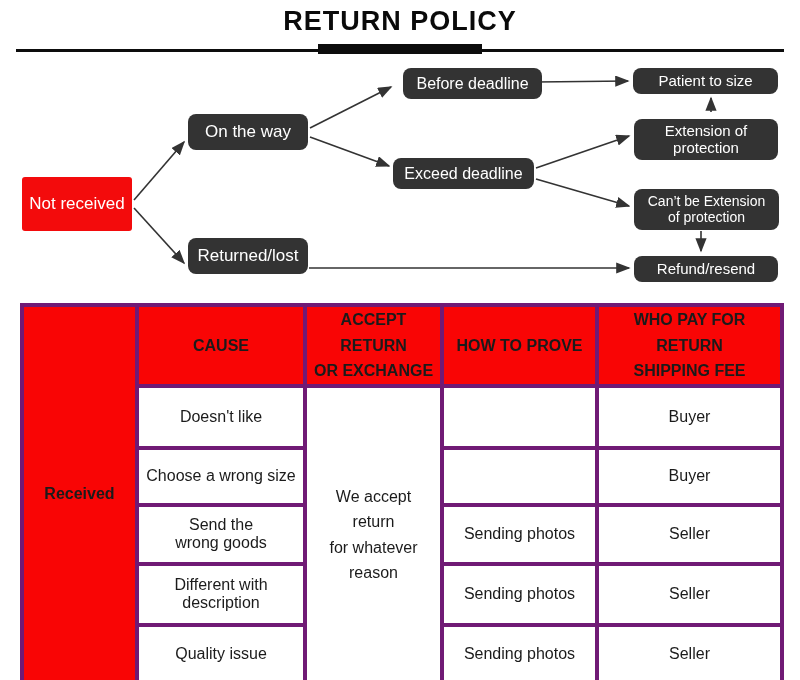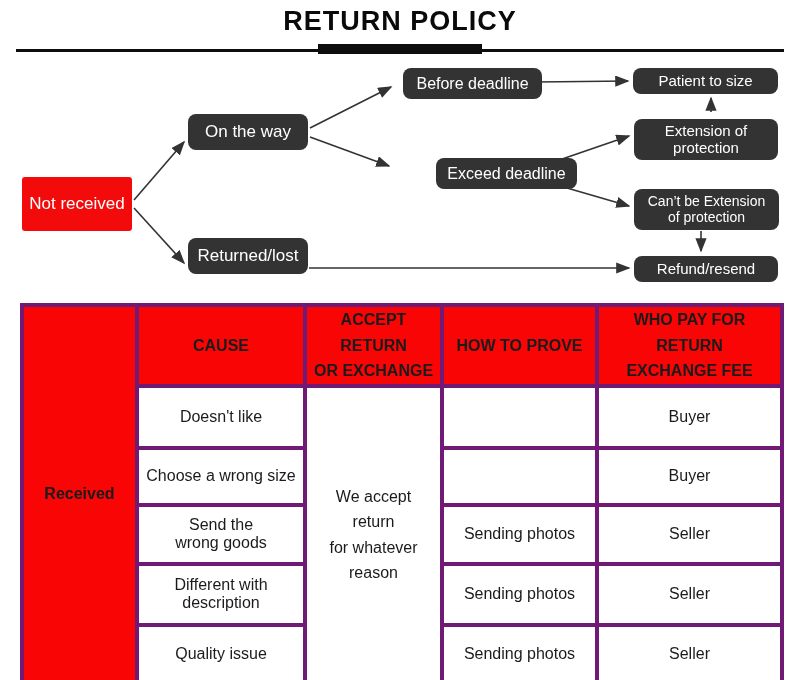--- a/index.html
+++ b/index.html
@@ -17,21 +17,21 @@
         text-align:center;color:#ffffff;white-space:pre-line;border-radius:8px;
         background:#333333;line-height:1.12;}
   .node.red{background:#f30b0c;border-radius:3px;}
   .arrows{position:absolute;left:0;top:0;width:800px;height:680px;pointer-events:none;}
 
   
   #n-notreceived{left:22px;top:177px;width:110px;height:54px;font-size:17px;}
   #n-ontheway{left:188px;top:114px;width:120px;height:36px;font-size:17px;}
   #n-returnedlost{left:188px;top:238px;width:120px;height:36px;font-size:17px;}
   #n-beforedeadline{left:395px;top:68px;width:139px;height:31px;font-size:16px;margin-left:8px;}
-  #n-exceeddeadline{left:393px;top:158px;width:141px;height:31px;font-size:16px;margin-left:43px;}
+  #n-exceeddeadline{left:393px;top:158px;width:141px;height:31px;font-size:16px;}
   #n-patientwait{left:633px;top:68px;width:145px;height:26px;font-size:15px;}
   #n-extension{left:634px;top:119px;width:144px;height:41px;font-size:15px;}
   #n-cantextension{left:634px;top:189px;width:145px;height:41px;font-size:14px;}
   #n-refundresend{left:634px;top:256px;width:144px;height:26px;font-size:15px;}
 
   
   table.policy{position:absolute;left:20px;top:303px;width:760px;border-collapse:collapse;
                table-layout:fixed;}
   table.policy td{border:4px solid #701a75;text-align:center;vertical-align:middle;
                   white-space:pre-line;padding:0 4px;color:#1b1b1b;font-size:16px;}
@@ -93,21 +93,21 @@
         <col class="col-who">
     </colgroup>
     <tbody>
         <tr class="r-head">
       <td class="rowhdr" rowspan="6">Received</td>
       <td class="hdr">CAUSE</td>
       <td class="hdr">ACCEPT RETURN
 OR EXCHANGE</td>
       <td class="hdr">HOW TO PROVE</td>
       <td class="hdr">WHO PAY FOR RETURN
-EXCHANGE FEE</td>
+SHIPPING FEE</td>
     </tr>
     <tr class="r-1">
       <td>Doesn't like</td>
       <td class="policycell" rowspan="5">We accept
 return
 for whatever
 reason</td>
       <td></td>
       <td>Buyer</td>
     </tr>

